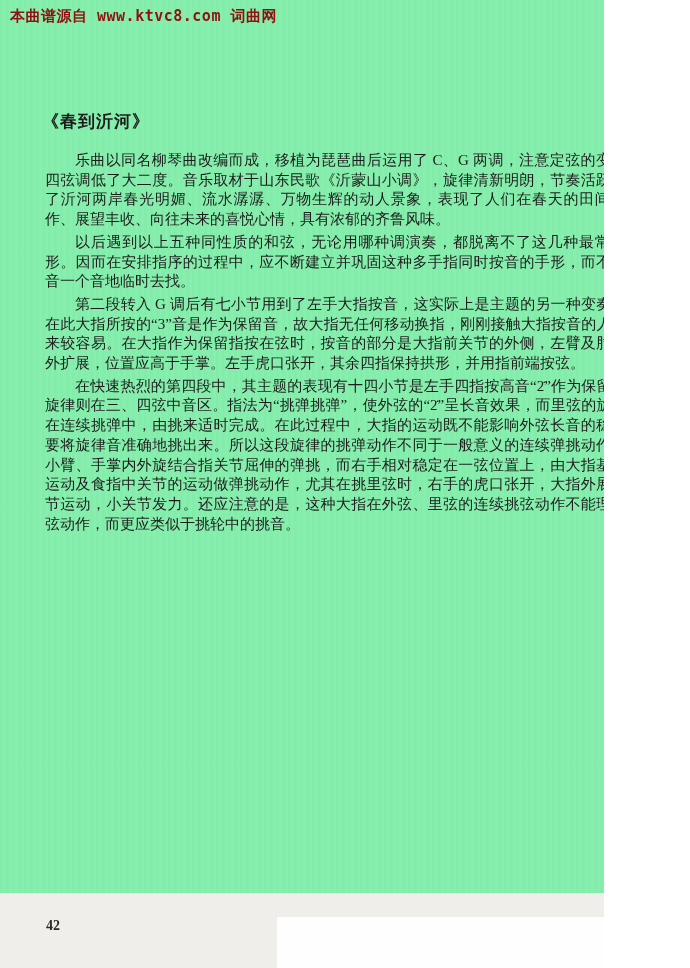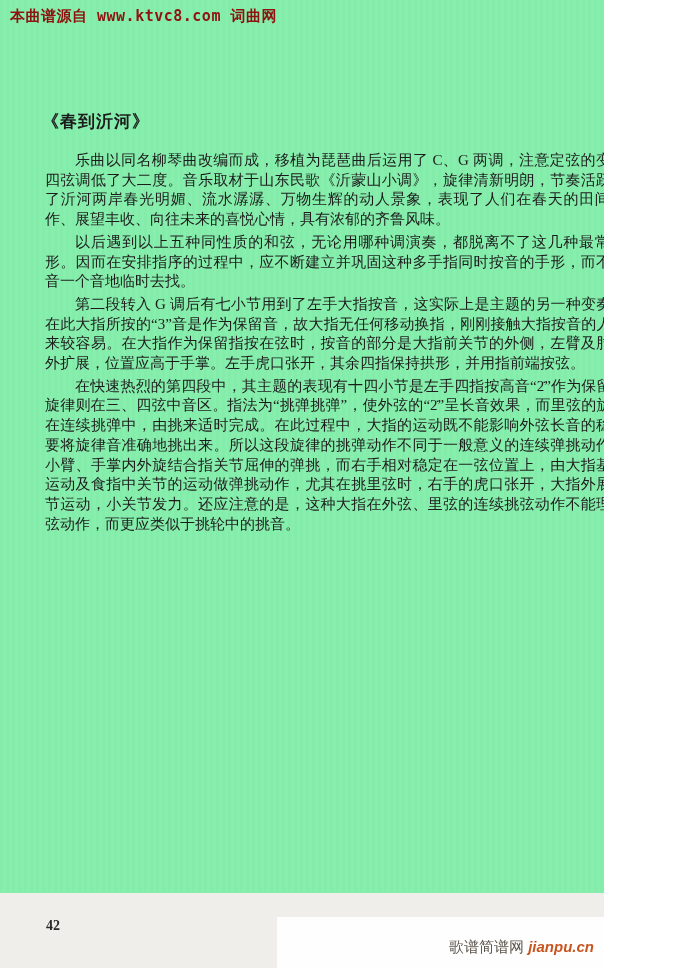--- a/index.html
+++ b/index.html
@@ -118,18 +118,14 @@
       <p class="para">以后遇到以上五种同性质的和弦，无论用哪种调演奏，都脱离不了这几种最常用的手形。因而在安排指序的过程中，应不断建立并巩固这种多手指同时按音的手形，而不用一个音一个音地临时去找。</p>
       <p class="para">第二段转入 G 调后有七小节用到了左手大指按音，这实际上是主题的另一种变奏形式。在此大指所按的“3”音是作为保留音，故大指无任何移动换指，刚刚接触大指按音的人掌握起来较容易。在大指作为保留指按在弦时，按音的部分是大指前关节的外侧，左臂及肘部需向外扩展，位置应高于手掌。左手虎口张开，其余四指保持拱形，并用指前端按弦。</p>
       <p class="para">在快速热烈的第四段中，其主题的表现有十四小节是左手四指按高音“2̇”作为保留音，而旋律则在三、四弦中音区。指法为“挑弹挑弹”，使外弦的“2̇”呈长音效果，而里弦的旋律则是在连续挑弹中，由挑来适时完成。在此过程中，大指的运动既不能影响外弦长音的稳定，又要将旋律音准确地挑出来。所以这段旋律的挑弹动作不同于一般意义的连续弹挑动作，即由小臂、手掌内外旋结合指关节屈伸的弹挑，而右手相对稳定在一弦位置上，由大指基关节的运动及食指中关节的运动做弹挑动作，尤其在挑里弦时，右手的虎口张开，大指外展用基关节运动，小关节发力。还应注意的是，这种大指在外弦、里弦的连续挑弦动作不能理解为过弦动作，而更应类似于挑轮中的挑音。</p>
     </div>
 
   <div class="bottom-band"></div>
   <div class="bottom-white"></div>
 
   <div class="page-number">42</div>
 
-  <div class="footer-watermark">
-    <span class="footer-site-name">歌谱简谱网</span>
-    <span class="footer-site-url">jianpu.cn</span>
-  </div>
 
 </div>
 
 </body></html>

